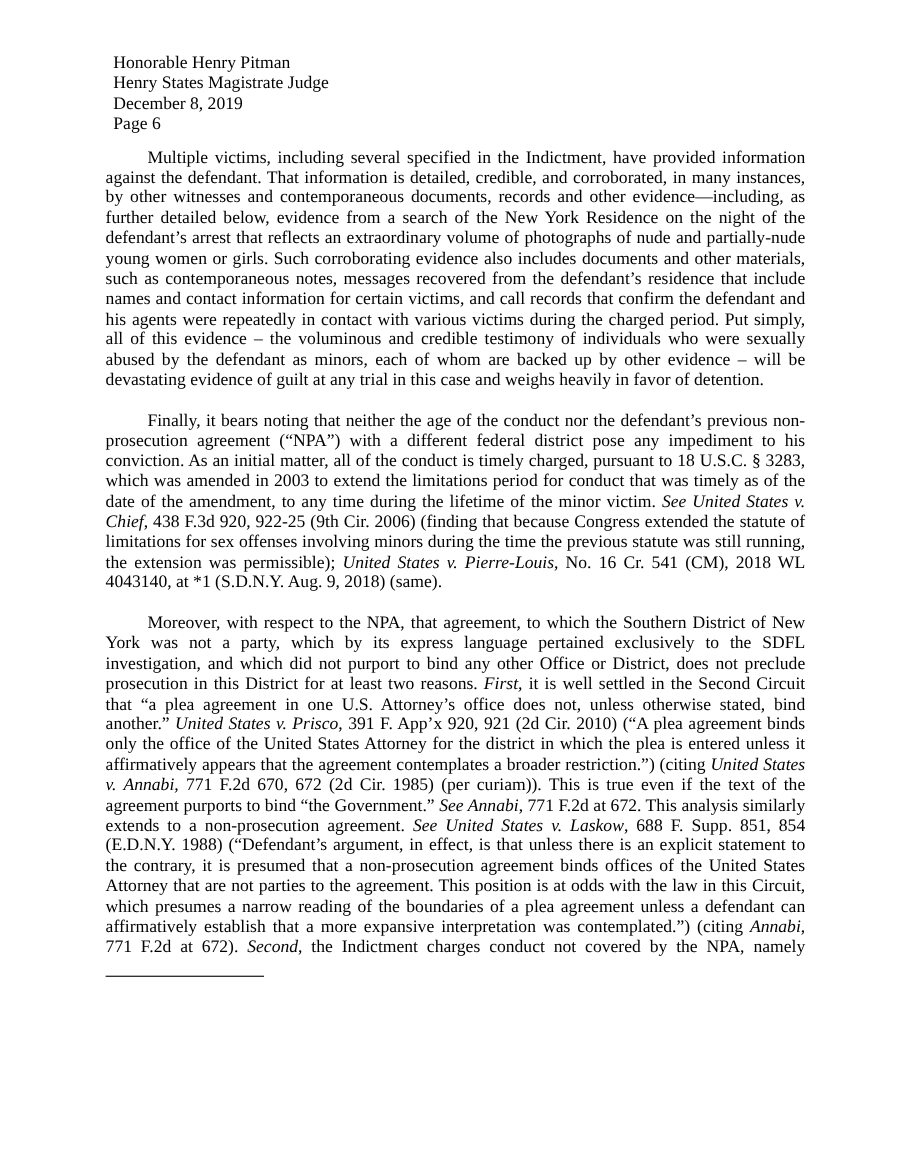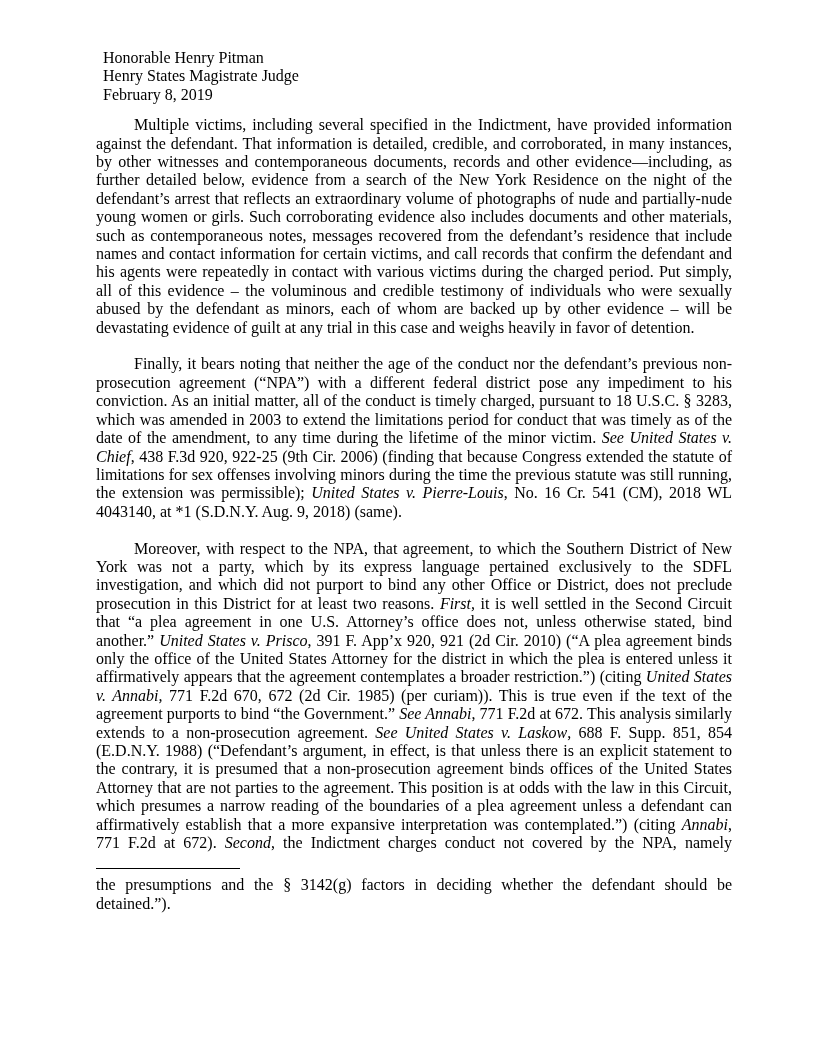--- a/index.html
+++ b/index.html
@@ -56,27 +56,27 @@
   }
 </style>
 </head>
 <body>
 
 <div class="page">
 
   <div class="letter-header">
     <div class="hline">Honorable Henry Pitman</div>
     <div class="hline">Henry States Magistrate Judge</div>
-    <div class="hline">February 8, 2019</div>
+    <div class="hline">December 8, 2019</div>
+    <div class="hline">Page 6</div>
   </div>
 
   <div class="letter-body">
     <p class="para first"><span>Multiple victims, including several specified in the Indictment, have provided information against the defendant.  That information is detailed, credible, and corroborated, in many instances, by other witnesses and contemporaneous documents, records and other evidence—including, as further detailed below, evidence from a search of the New York Residence on the night of the defendant’s arrest that reflects an extraordinary volume of photographs of nude and partially-nude young women or girls.  Such corroborating evidence also includes documents and other materials, such as contemporaneous notes, messages recovered from the defendant’s residence that include names and contact information for certain victims, and call records that confirm the defendant and his agents were repeatedly in contact with various victims during the charged period.  Put simply, all of this evidence – the voluminous and credible testimony of individuals who were sexually abused by the defendant as minors, each of whom are backed up by other evidence – will be devastating evidence of guilt at any trial in this case and weighs heavily in favor of detention.</span></p>
     <p class="para"><span>Finally, it bears noting that neither the age of the conduct nor the defendant’s previous non-prosecution agreement (“NPA”) with a different federal district pose any impediment to his conviction.  As an initial matter, all of the conduct is timely charged, pursuant to 18 U.S.C. § 3283, which was amended in 2003 to extend the limitations period for conduct that was timely as of the date of the amendment, to any time during the lifetime of the minor victim.  </span><span class="it">See United States v. Chief</span><span>, 438 F.3d 920, 922-25 (9th Cir. 2006) (finding that because Congress extended the statute of limitations for sex offenses involving minors during the time the previous statute was still running, the extension was permissible); </span><span class="it">United States v. Pierre-Louis</span><span>, No. 16 Cr. 541 (CM), 2018 WL 4043140, at *1 (S.D.N.Y. Aug. 9, 2018) (same).</span></p>
     <p class="para justify-last"><span>Moreover, with respect to the NPA, that agreement, to which the Southern District of New York was not a party, which by its express language pertained exclusively to the SDFL investigation, and which did not purport to bind any other Office or District, does not preclude prosecution in this District for at least two reasons.  </span><span class="it">First,</span><span> it is well settled in the Second Circuit that “a plea agreement in one U.S. Attorney’s office does not, unless otherwise stated, bind another.”  </span><span class="it">United States v. Prisco</span><span>, 391 F. App’x 920, 921 (2d Cir. 2010) (“A plea agreement binds only the office of the United States Attorney for the district in which the plea is entered unless it affirmatively appears that the agreement contemplates a broader restriction.”) (citing </span><span class="it">United States v. Annabi,</span><span> 771 F.2d 670, 672 (2d Cir. 1985) (per curiam)).  This is true even if the text of the agreement purports to bind “the Government.”  </span><span class="it">See Annabi</span><span>, 771 F.2d at 672.  This analysis similarly extends to a non-prosecution agreement.  </span><span class="it">See United States v. Laskow</span><span>, 688 F. Supp. 851, 854 (E.D.N.Y. 1988) (“Defendant’s argument, in effect, is that unless there is an explicit statement to the contrary, it is presumed that a non-prosecution agreement binds offices of the United States Attorney that are not parties to the agreement.  This position is at odds with the law in this Circuit, which presumes a narrow reading of the boundaries of a plea agreement unless a defendant can affirmatively establish that a more expansive interpretation was contemplated.”) (citing </span><span class="it">Annabi</span><span>, 771 F.2d at 672).  </span><span class="it">Second</span><span>, the Indictment charges conduct not covered by the NPA, namely</span></p>
   </div>
 
   <div class="footnote-block">
     <div class="fn-rule"></div>
-    <p class="footnote"><span>the presumptions and the § 3142(g) factors in deciding whether the defendant should be detained.”).</span></p>
   </div>
 
 </div>
 
 </body></html>

